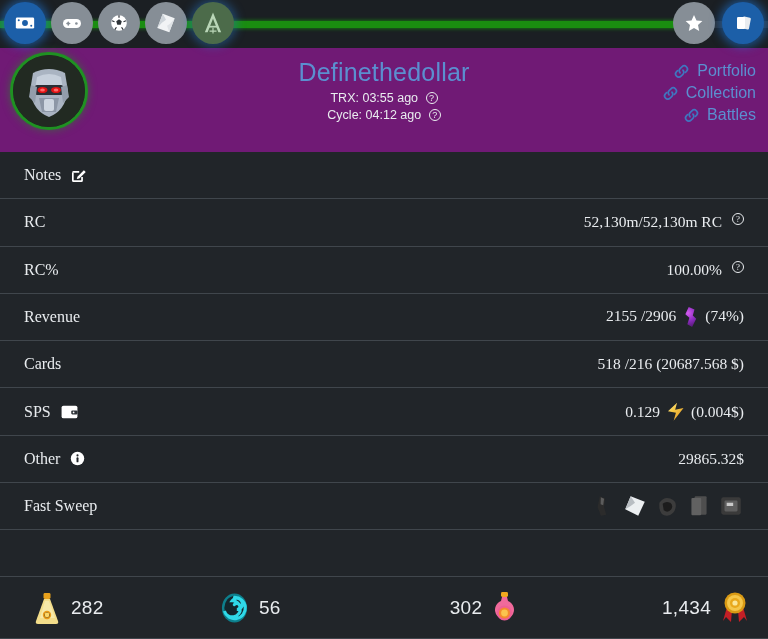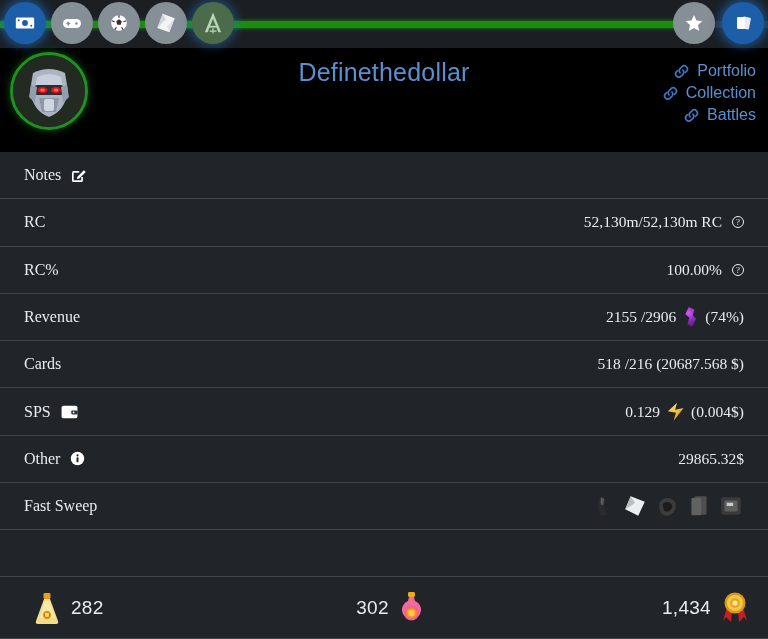--- a/index.html
+++ b/index.html
@@ -56,21 +56,21 @@
   .navbtn.logo {
     background: #4c6b4a;
     box-shadow: 0 0 10px 3px rgba(40,120,200,.45);
   }
   .navbtn svg { display: block; }
 
   
   .header {
     position: relative;
     height: 104px;
-    background: #000000;
+    background: #701a75;
   }
   .avatar {
     position: absolute; left: 10px; top: 4px;
     width: 78px; height: 78px; border-radius: 50%;
     background: #1d2b1d;
     border: 3px solid #1f9122;
     box-shadow: 0 0 8px rgba(31,145,34,.6);
     overflow: hidden;
     cursor: pointer;
   }
@@ -125,21 +125,21 @@
     border-bottom: 1px solid #40464c;
     font-family: Liberation Serif, serif;
   }
   .srow:first-child { border-top: none; }
   .srow .lbl {
     font-size: 16px; color: #e9ecef;
     display: flex; align-items: center; gap: 9px;
   }
   .srow .val {
     font-size: 15.5px; color: #e9ecef;
-    display: flex; align-items: center; gap: 6px;
+    display: flex; gap: 6px;
     white-space: nowrap;
   }
   .notes-row { border-bottom: 1px solid #40464c; }
 
   .icon-sq { display: inline-block; cursor: pointer; }
 
   
   .gem {
     display: inline-block; width: 17px; height: 20px;
     background: radial-gradient(circle at 35% 30%, #d45cf0 0%, #8a2bbd 45%, #3a1050 100%);
@@ -258,20 +258,32 @@
         <ellipse cx="43" cy="35" rx="2.4" ry="1.6" fill="#ff6a6a"></ellipse>
         <path d="M26 43 l20 0 l-3 14 l-14 0 z" fill="#8d97a6"></path>
         <rect x="31" y="44" width="10" height="12" rx="2" fill="#ced6e0"></rect>
         <path d="M18 30 l6 2 l-2 16 l-6 -6 z" fill="#939dab"></path>
         <path d="M54 30 l-6 2 l2 16 l6 -6 z" fill="#939dab"></path>
       </svg>
     </div>
 
     <div class="username" style="color: rgb(91, 143, 208);">Definethedollar</div>
 
+    <div class="times">
+      <span class="row">
+        <span>TRX:</span>
+        <span>03:55 ago</span>
+        <span class="qmark">?</span>
+      </span>
+      <span class="row">
+        <span>Cycle:</span>
+        <span>04:12 ago</span>
+        <span class="qmark">?</span>
+      </span>
+    </div>
 
     <div class="links">
       <div class="linkrow">
         <svg width="17" height="17" viewBox="0 0 24 24">
           <path d="M10 14 a4.5 4.5 0 0 1 0-6 l2.6-2.6 a4.5 4.5 0 0 1 6.4 6.4 l-1.6 1.6" fill="none" stroke="#3f76c0" stroke-width="2.3" stroke-linecap="round"></path>
           <path d="M14 10 a4.5 4.5 0 0 1 0 6 l-2.6 2.6 a4.5 4.5 0 0 1-6.4-6.4 l1.6-1.6" fill="none" stroke="#3f76c0" stroke-width="2.3" stroke-linecap="round"></path>
         </svg>
         <span>Portfolio</span>
       </div>
       <div class="linkrow">
@@ -399,20 +411,28 @@
         <rect x="11.5" y="2" width="7" height="6" rx="1.4" fill="#e8a11c"></rect>
         <path d="M12 8 l6 0 l8 22 q1 3 -2 3 l-18 0 q-3 0 -2 -3 z" fill="#f3dd8a"></path>
         <path d="M13 10 l4 0 l6 17 l-15 0 z" fill="#f7e9a8"></path>
         <circle cx="15" cy="24" r="4.2" fill="#e89a18"></circle>
         <circle cx="15" cy="24" r="2.5" fill="#f6c council"></circle>
         <circle cx="15" cy="24" r="2.4" fill="#fbd76a"></circle>
       </svg>
       <span class="bnum">282</span>
     </div>
 
+    <div class="bslot mid">
+      <svg width="31" height="34" viewBox="0 0 32 34">
+        <ellipse cx="16" cy="17" rx="13" ry="15" fill="#0e7f8c"></ellipse>
+        <ellipse cx="16" cy="17" rx="10.5" ry="12.5" fill="#14262c"></ellipse>
+        <path d="M16 6 a11 11 0 1 1 -10.4 14.2 a8.4 8.4 0 1 0 8.1 -10.8 a5.8 5.8 0 1 1 4.7 9.2 a3.2 3.2 0 1 0 -2.6 -5" fill="none" stroke="#2fd9e8" stroke-width="3.2" stroke-linecap="round"></path>
+      </svg>
+      <span class="bnum">56</span>
+    </div>
 
     <div class="bslot">
       <span class="bnum">302</span>
       <svg width="28" height="34" viewBox="0 0 28 34">
         <rect x="10" y="1" width="7" height="5" rx="1.4" fill="#f0a81e"></rect>
         <path d="M11 6 l5 0 l1 4 a9.5 9.5 0 1 1 -7 0 z" fill="#f06a9b"></path>
         <circle cx="13.5" cy="22" r="7.6" fill="#ef5f96"></circle>
         <circle cx="13.5" cy="22" r="5.6" fill="#f58a2e"></circle>
         <circle cx="13.5" cy="22" r="3.4" fill="#fbc44f"></circle>
       </svg>

